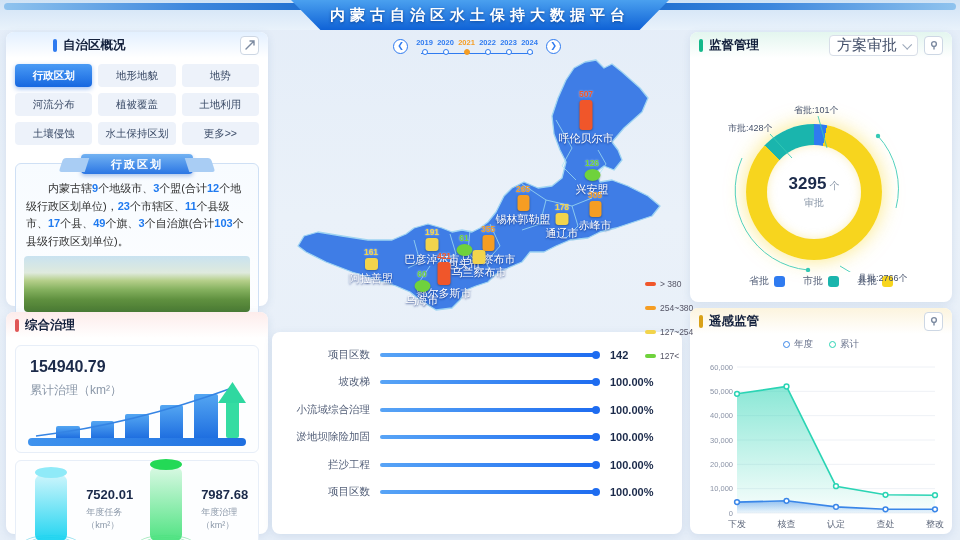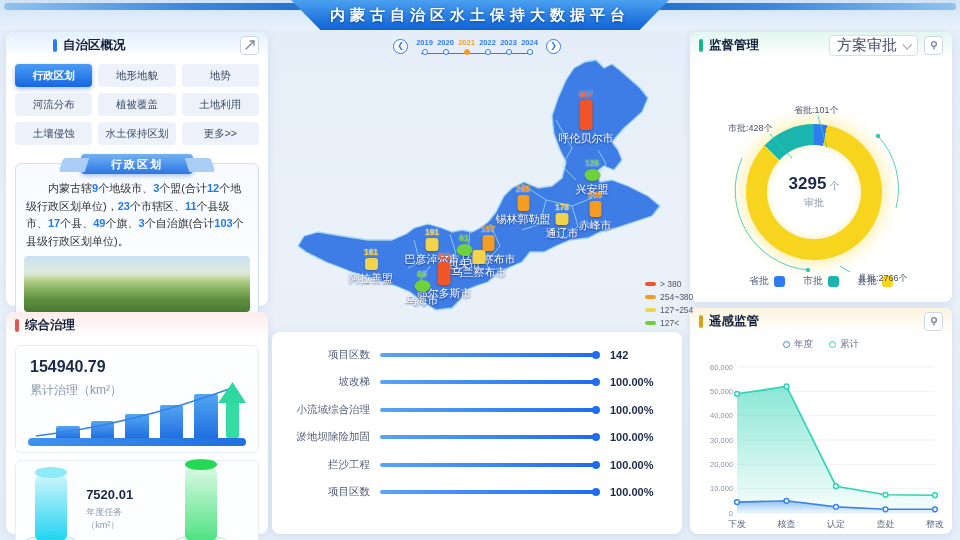--- a/index.html
+++ b/index.html
@@ -82,21 +82,21 @@
   .tl-item.active .tl-dot{background:#f59d23;border-color:#f59d23;}
 
   
   .map{position:absolute;left:272px;top:55px;width:410px;height:272px;}
   .map svg{position:absolute;inset:0;}
   .marker{position:absolute;transform:translateX(-50%);display:flex;flex-direction:column;align-items:center;z-index:3;}
   .m-val{font-size:8.5px;font-weight:800;margin-bottom:1px;text-shadow:0 0 2px rgba(255,255,255,.6);}
   .m-bar{border-radius:3px;box-shadow:0 1px 2px rgba(0,0,0,.25);}
   .m-dot{width:16px;height:12px;border-radius:50%;box-shadow:0 1px 2px rgba(0,0,0,.25);}
   .m-city{margin-top:1px;font-size:11px;color:#fff;white-space:nowrap;text-shadow:0 1px 2px rgba(10,40,120,.9);}
-  .map-legend{position:absolute;left:373px;top:224px;display:flex;flex-direction:column;gap:3px;z-index:4;}
+  .map-legend{position:absolute;left:373px;top:224px;display:flex;flex-direction:column;gap:14px;z-index:4;}
   .ml-item{display:flex;align-items:center;gap:4px;}
   .ml-swatch{width:11px;height:4px;border-radius:2px;}
   .ml-label{font-size:8.5px;color:#556;white-space:nowrap;}
 
   
   .date-chip{display:flex;align-items:center;gap:5px;border:1px solid #d8dee8;border-radius:4px;background:#fff;height:18px;padding:0 7px;font-size:10.5px;color:#51607a;cursor:pointer;}
   .pr-rows{padding:9px 16px 4px 10px;}
   .pr-row{display:flex;align-items:center;height:27.5px;}
   .pr-label{width:88px;text-align:right;font-size:10.5px;color:#55617a;padding-right:10px;flex:0 0 auto;}
   .pr-track{flex:1;position:relative;height:5px;display:flex;align-items:center;}
@@ -215,21 +215,21 @@
           <div class="m-val" style="color: rgb(245, 157, 35);">305</div>
           <div class="m-bar" style="background: rgb(245, 157, 35); width: 12px; height: 16px;"></div>
           <div class="m-city">赤峰市</div>
         </div>
         <div class="marker" style="left: 290px; top: 147px;">
           <div class="m-val" style="color: rgb(242, 212, 76);">178</div>
           <div class="m-bar" style="background: rgb(242, 212, 76); width: 13px; height: 12px;"></div>
           <div class="m-city">通辽市</div>
         </div>
         <div class="marker" style="left: 216px; top: 169px;">
-          <div class="m-val" style="color: rgb(245, 157, 35);">157</div>
+          <div class="m-val" style="color: rgb(245, 157, 35);">355</div>
           <div class="m-bar" style="background: rgb(245, 157, 35); width: 12px; height: 16px;"></div>
           <div class="m-city">乌兰察布市</div>
         </div>
         <div class="marker" style="left: 160px; top: 172px;">
           <div class="m-val" style="color: rgb(242, 212, 76);">191</div>
           <div class="m-bar" style="background: rgb(242, 212, 76); width: 13px; height: 13px;"></div>
           <div class="m-city">巴彦淖尔市</div>
         </div>
         <div class="marker" style="left: 192px; top: 178px;">
           <div class="m-val" style="color: rgb(111, 210, 60);">61</div>
@@ -341,20 +341,24 @@
           <div class="v">7520.01</div>
           <div class="l">年度任务（km²）</div>
         </div>
       </div>
       <div class="cyl-group">
         <div class="cyl-wrap">
           <div class="cyl-ring r1" style="border-color:rgba(60,210,110,.45);"></div>
             <div class="cyl-ring r2" style="border-color:rgba(60,210,110,.45);"></div>
           <div class="cyl green"></div>
             <div class="cyl-top"></div>
+        </div>
+        <div class="cyl-texts">
+          <div class="v">7987.68</div>
+          <div class="l">年度治理（km²）</div>
         </div>
       </div>
     </div>
   </div>
 
   <div class="panel" style="left:272px;top:332px;width:410px;height:202px;">
     <div class="pr-rows">
         <div class="pr-row">
           <div class="pr-label">项目区数</div>
           <div class="pr-track">

